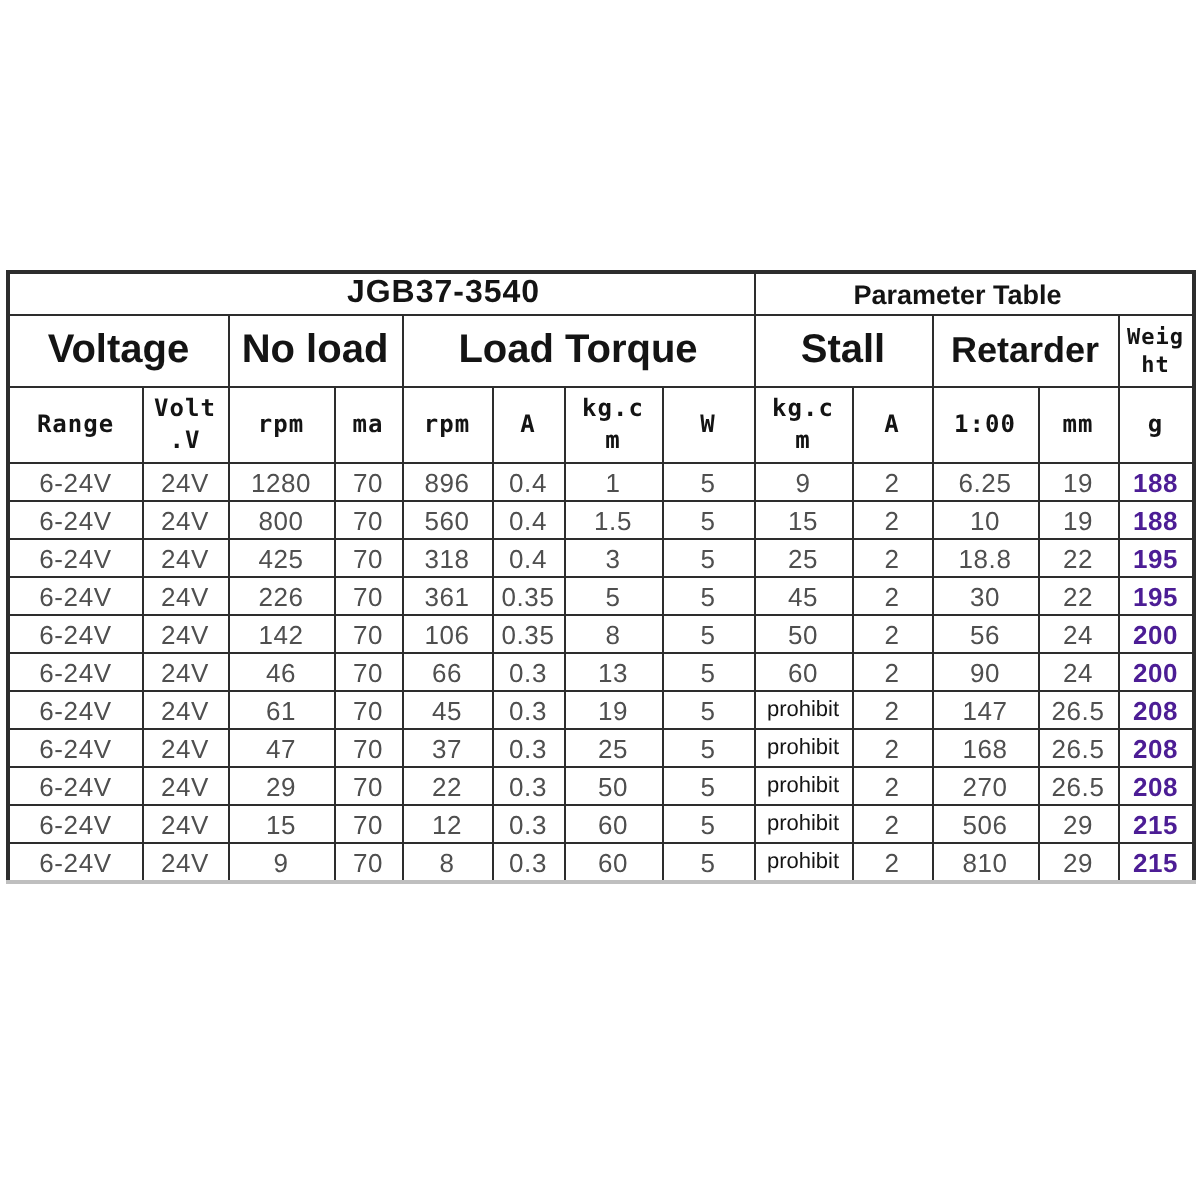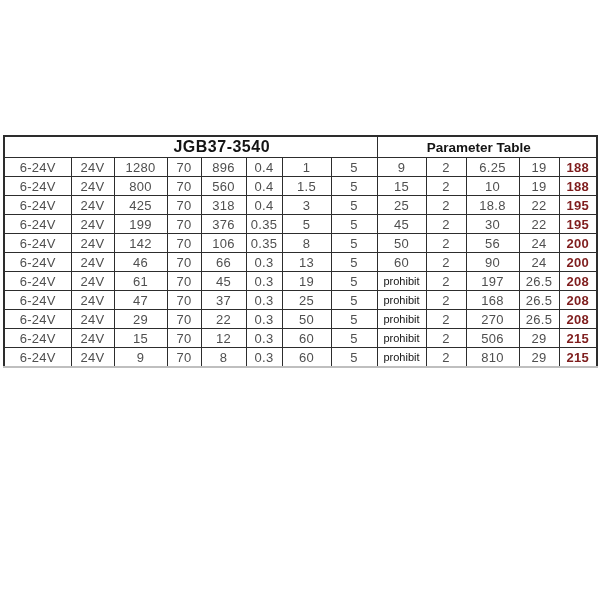--- a/index.html
+++ b/index.html
@@ -74,21 +74,21 @@
     letter-spacing: 0;
   }
   
   .data-row td {
     height: 18px;
     font: 400 13px "Liberation Sans", sans-serif;
     color: #4f4f4f;
     letter-spacing: 0.3px;
   }
   .data-row td.weight-col {
-    color: #7f1d1d;
+    color: #4c1d95;
     font-weight: 700;
     margin-left: 12px;
   }
   .data-row td.prohibit-cell {
     color: #141414;
     font-weight: 400;
     font-size: 11px;
     letter-spacing: 0;
   }
 </style>
@@ -112,22 +112,49 @@
         <col style="width:40px">
       <col style="width:38px">
     </colgroup>
 
     <tbody>
         <tr class="title-row">
       <td colspan="8" class="title-cell">JGB37-3540</td>
       <td colspan="5" class="subtitle-cell">Parameter Table</td>
     </tr>
 
-
-
+    <tr class="group-row">
+      <td colspan="2">Voltage</td>
+      <td colspan="2">No load</td>
+      <td colspan="4">Load Torque</td>
+      <td colspan="2">Stall</td>
+      <td colspan="2" class="retarder-cell">Retarder</td>
+      <td class="weight-head">Weig
+ht</td>
+    </tr>
+
+
+    <tr class="unit-row">
+      <td>Range</td>
+      <td>Volt
+.V</td>
+      <td>rpm</td>
+      <td>ma</td>
+      <td>rpm</td>
+      <td>A</td>
+      <td>kg.c
+m</td>
+      <td>W</td>
+      <td>kg.c
+m</td>
+      <td>A</td>
+      <td>1:00</td>
+      <td>mm</td>
+      <td>g</td>
+    </tr>
 
     </tbody>
       <tbody>
         <tr class="data-row">
           <td>6-24V</td>
           <td>24V</td>
           <td>1280</td>
           <td>70</td>
           <td>896</td>
           <td>0.4</td>
@@ -165,23 +192,23 @@
           <td>5</td>
           <td>25</td>
           <td>2</td>
           <td>18.8</td>
           <td>22</td>
           <td class="weight-col">195</td>
         </tr>
         <tr class="data-row">
           <td>6-24V</td>
           <td>24V</td>
-          <td>199</td>
-          <td>70</td>
-          <td>376</td>
+          <td>226</td>
+          <td>70</td>
+          <td>361</td>
           <td>0.35</td>
           <td>5</td>
           <td>5</td>
           <td>45</td>
           <td>2</td>
           <td>30</td>
           <td>22</td>
           <td class="weight-col">195</td>
         </tr>
         <tr class="data-row">
@@ -218,21 +245,21 @@
           <td>6-24V</td>
           <td>24V</td>
           <td>61</td>
           <td>70</td>
           <td>45</td>
           <td>0.3</td>
           <td>19</td>
           <td>5</td>
           <td class="prohibit-cell">prohibit</td>
           <td>2</td>
-          <td>197</td>
+          <td>147</td>
           <td>26.5</td>
           <td class="weight-col">208</td>
         </tr>
         <tr class="data-row">
           <td>6-24V</td>
           <td>24V</td>
           <td>47</td>
           <td>70</td>
           <td>37</td>
           <td>0.3</td>

